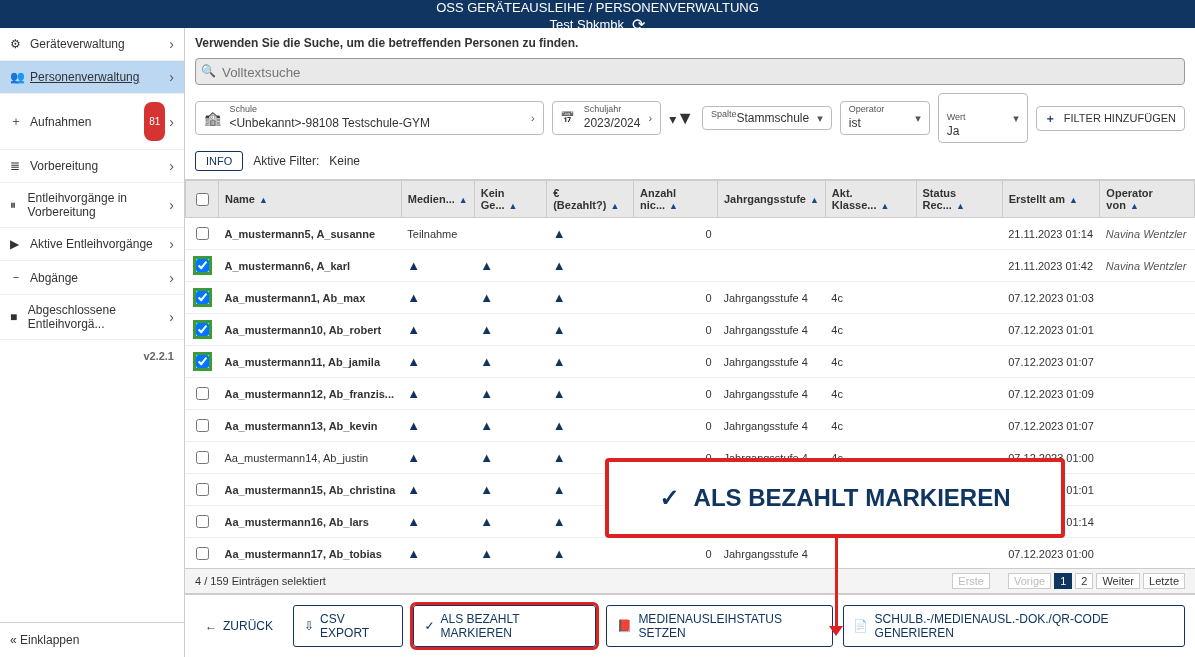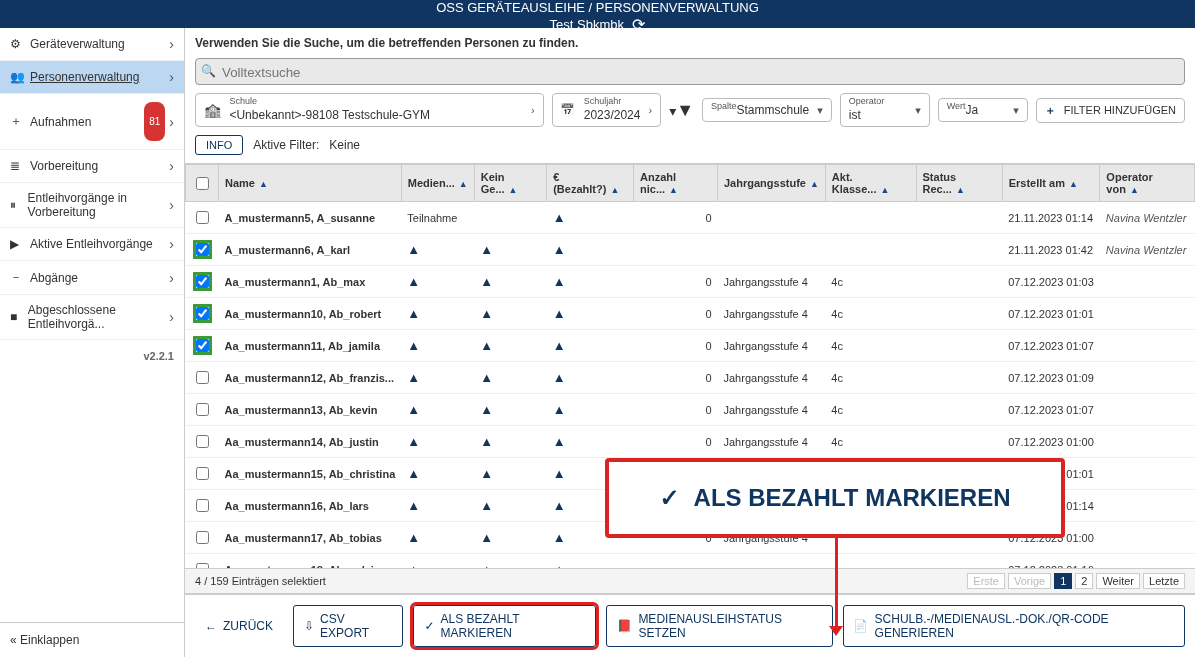--- a/index.html
+++ b/index.html
@@ -36,21 +36,21 @@
   th { background: #e8e8e8; border: 1px solid #ccc; padding: 6px 6px; text-align: left; font-weight: bold; position: sticky; top:0;}
   th .sort { color: #19478c; font-size: 9px; padding-left: 4px;}
   td { border-bottom: 1px solid #eee; padding: 6px 6px; vertical-align: middle; white-space: nowrap;}
   .chk { width: 13px; height: 13px; }
   .warn-icon { color: #0f3560; font-size: 13px;}
   .hl-green { outline: 3px solid #3c9a3c; }
   .selection-bar { background: #f4f4f4; border-top: 1px solid #ccc; border-bottom: 1px solid #ccc; padding: 4px 10px; font-size: 11px; display:flex; justify-content: space-between; align-items:center;}
   .pager { display: flex; align-items: center; gap: 3px; font-size: 11px; }
   .pager span { border: 1px solid #ccc; padding: 1px 5px; background:#fff; cursor:pointer;}
   .pager span.cur { background: #0f3560; color:#fff; border-color:#0f3560;}
-  .pager span.dis { color: #bbb; }
+  .pager span.dis { color: #bbb; margin-left: 15px; }
   .bottombar { display: flex; align-items: center; gap: 10px; padding: 10px; border-top: 1px solid #ccc;}
   .btn2 { border: 1px solid #999; border-radius: 3px; padding: 6px 10px; background: #fff; cursor: pointer; display:flex; align-items:center; gap:6px; font-size: 12px; color: #0f3560;}
   .btn2.primary { border-color: #0f3560; }
   .btn2.red-outline { outline: 3px solid #d22; }
   .overlay-callout {
     position: absolute; left: 420px; top: 430px; width: 460px; height: 80px;
     border: 4px solid #d22; background: #fff; display:flex; align-items:center; justify-content:center;
     font-size: 24px; font-weight: 600; color: #0f3560; gap: 14px; z-index: 50; border-radius: 4px;
   }
   .overlay-callout .check { font-size: 24px; }
@@ -177,21 +177,21 @@
         <span class="chev">▾</span>
       </div>
       <div class="fbox select">
         <span style="display:flex;flex-direction:column;">
           <span class="flabel">Operator</span>
           <span class="fval">ist</span>
         </span>
         <span class="chev">▾</span>
       </div>
       <div class="fbox select">
-        <span style="display:flex;flex-direction:row;">
+        <span style="display:flex;flex-direction:column;margin-top:16px;">
           <span class="flabel">Wert</span>
           <span class="fval">Ja</span>
         </span>
         <span class="chev">▾</span>
       </div>
       <div class="fbox btn">
         <span class="plus">＋</span>
         <span>FILTER HINZUFÜGEN</span>
       </div>
     </div>
@@ -306,21 +306,21 @@
               <td><span class="warn-icon">▲</span></td>
               <td style="text-align: right;">0</td>
               <td>Jahrgangsstufe 4</td>
               <td>4c</td>
               <td></td>
               <td>07.12.2023 01:07</td>
               <td><span class="italic"></span></td>
             </tr>
             <tr>
               <td><input type="checkbox" class="chk" style=""></td>
-              <td style="font-weight: bold; margin-left: 29px;">Aa_mustermann14, Ab_justin</td>
+              <td style="font-weight: normal; margin-left: 29px;">Aa_mustermann14, Ab_justin</td>
               <td><span class="warn-icon">▲</span></td>
               <td><span class="warn-icon">▲</span></td>
               <td><span class="warn-icon">▲</span></td>
               <td style="text-align: right;">0</td>
               <td>Jahrgangsstufe 4</td>
               <td>4c</td>
               <td></td>
               <td>07.12.2023 01:00</td>
               <td><span class="italic"></span></td>
             </tr>

